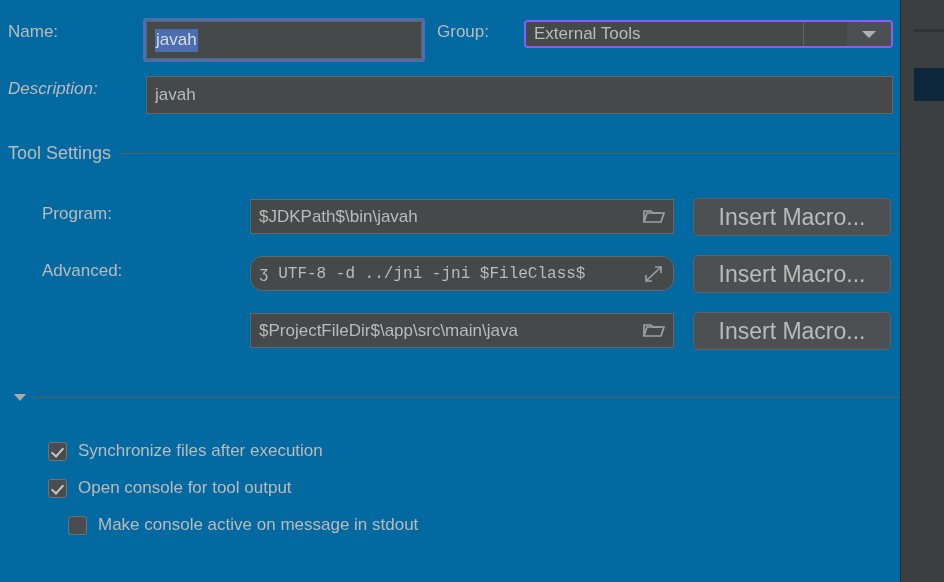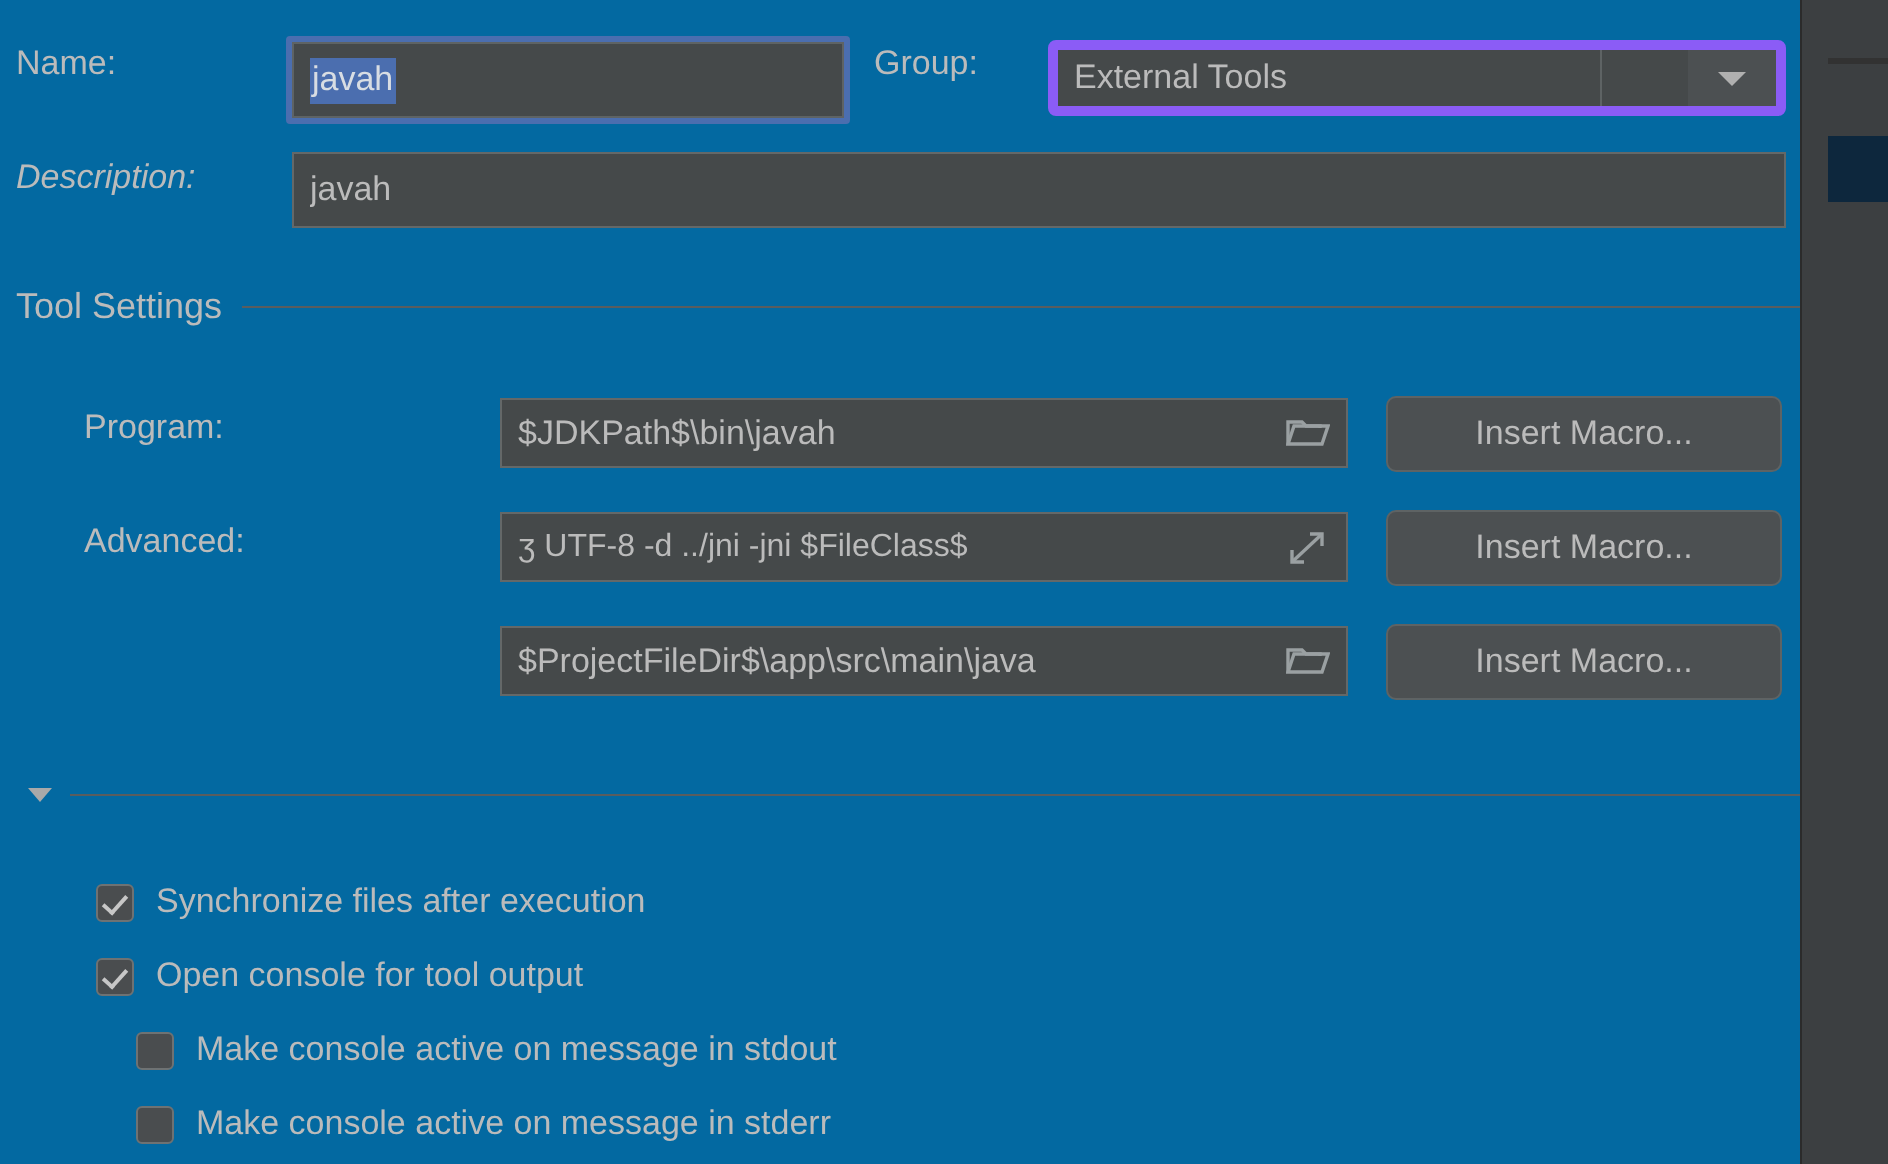--- a/index.html
+++ b/index.html
@@ -72,22 +72,23 @@
     color: #bbbbbb;
     font-size: 17px;
     display: flex;
     align-items: center;
     padding: 0 8px;
     height: 34px;
     overflow: hidden;
     white-space: nowrap;
   }
   .field.mono {
-    font-family: Liberation Sans, sans-serif;
+    font-family: Liberation Mono, monospace;
     font-size: 16px;
+    border-radius: 12px;
   }
   .field-text { flex: 1 1 auto; overflow: hidden; white-space: nowrap; }
 
   
   .focus-wrap {
     position: absolute;
     box-sizing: border-box;
     border: 3px solid #4b6eaf;
     border-radius: 2px;
     padding: 0;
@@ -104,36 +105,36 @@
     padding: 1px 1px 2px 1px;
   }
 
   
   .btn {
     box-sizing: border-box;
     background: #4c5052;
     border: 1px solid #5e6364;
     border-radius: 5px;
     color: #bbbbbb;
-    font-size: 17px;
+    font-size: 23px;
     display: flex;
     align-items: center;
     justify-content: center;
     height: 38px;
     cursor: default;
   }
 
   
   .combo {
     position: absolute;
     box-sizing: border-box;
     display: flex;
     align-items: stretch;
-    height: 38px;
-    border: 5px solid #8b5cf6;
+    height: 28px;
+    border: 2px solid #8b5cf6;
     border-radius: 4px;
     background: #45494a;
     overflow: hidden;
     gap: 43px;
   }
   .combo-text {
     flex: 1 1 auto;
     display: flex;
     align-items: center;
     padding: 0 8px;
@@ -311,24 +312,20 @@
   <div class="cb-row" style="left:48px; top:441px;">
     <span class="cb checked"></span>
     <span class="cb-label">Synchronize files after execution</span>
   </div>
 
   <div class="cb-row" style="left:68px; top:515px;">
     <span class="cb"></span>
     <span class="cb-label">Make console active on message in stdout</span>
   </div>
 
-  <div class="cb-row" style="left:68px; top:552px;">
-    <span class="cb"></span>
-    <span class="cb-label">Make console active on message in stderr</span>
-  </div>
 
   <div class="right-strip">
     <div class="right-strip-inner"></div>
     <div class="right-strip-sep"></div>
     <div class="right-strip-sel"></div>
   </div>
 
 </div>
 
 </body></html>

